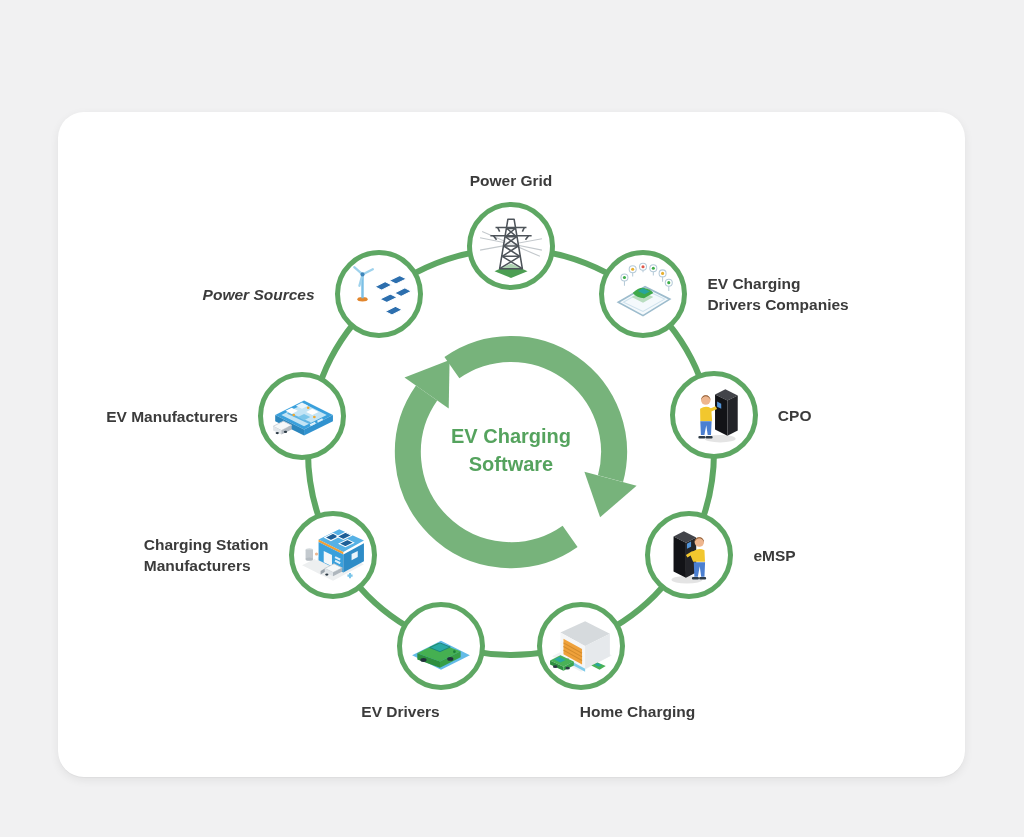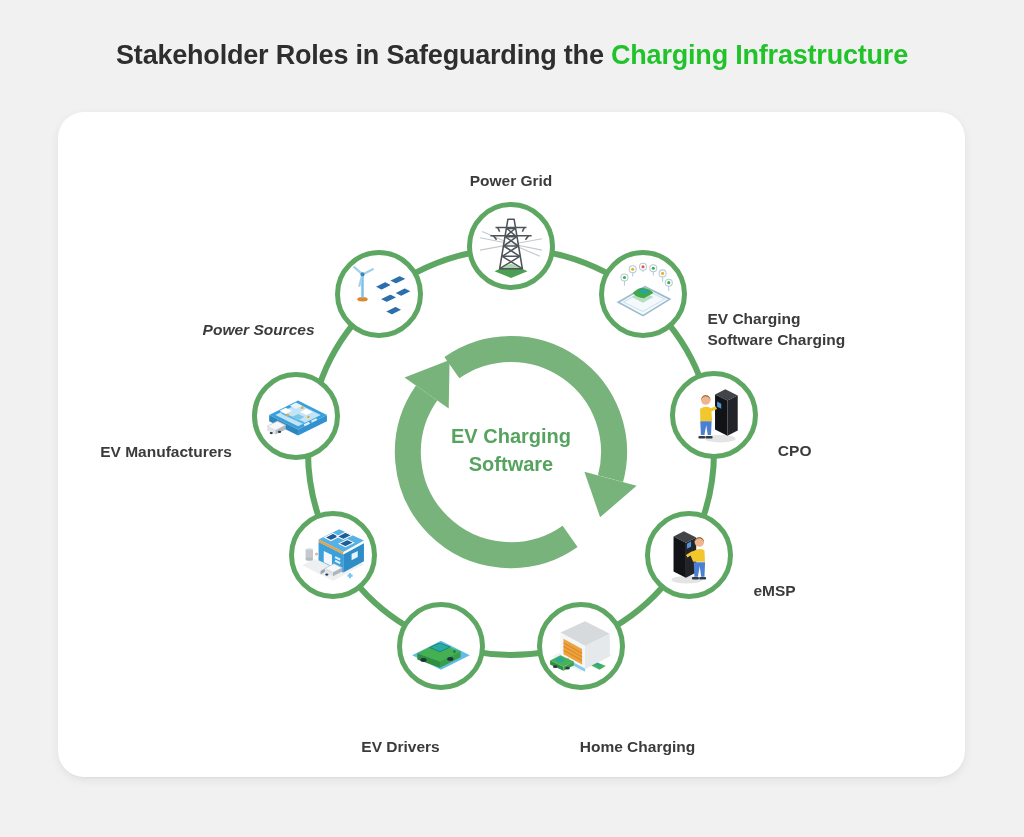--- a/index.html
+++ b/index.html
@@ -36,36 +36,33 @@
   }
   .node{position:absolute;width:88px;height:88px;z-index:4;}
   .node-circle{
     width:88px;height:88px;border-radius:50%;background:#ffffff;
     border:5px solid var(--ring,#5ea763);box-sizing:border-box;
     display:flex;align-items:center;justify-content:center;overflow:hidden;
   }
   .node-circle svg{width:66px;height:66px;display:block;}
   .node-label{
     position:absolute;font-size:15.5px;font-weight:bold;color:#3b3b3b;
-    line-height:21px;white-space:nowrap;margin-top:35px;
+    line-height:21px;white-space:nowrap;
   }
   .label-top{bottom:calc(100% + 11px);left:50%;transform:translateX(-50%);text-align:center;}
   .label-right{left:calc(100% + 20px);top:50%;transform:translateY(-50%);text-align:left;}
   .label-left{right:calc(100% + 20px);top:50%;transform:translateY(-50%);text-align:left;}
   .label-bottom-right{top:calc(100% + 11px);left:50%;transform:translateX(calc(-50% + 56px));text-align:center;}
   .label-bottom-left{top:calc(100% + 11px);left:50%;transform:translateX(calc(-50% - 40px));text-align:center;}
 </style>
 </head>
 <body style="--title-green: #22c32a; --ring: #5ea763; --arrows: #77b37b; --center-text: #55a35e;">
 
 <div class="stage">
 
-  <div class="page-title">
-    <span>Stakeholder Roles in Safeguarding the </span><span class="highlight">Charging Infrastructure</span>
-  </div>
 
   <div class="card">
 
     <div class="ring"></div>
 
     <svg class="cycle-arrows" viewBox="0 0 270 270">
       <path d="M75.9 50.6 A103 103 0 0 1 234.5 161.7" fill="none" stroke="var(--arrows,#77b37b)" stroke-width="26"></path>
       <polygon points="260.6,168.7 208.4,154.7 224.1,200.3" fill="var(--arrows,#77b37b)"></polygon>
       <path d="M194.1 219.4 A103 103 0 0 1 50.6 75.9" fill="none" stroke="var(--arrows,#77b37b)" stroke-width="26"></path>
       <polygon points="72.7,91.4 28.5,60.4 73.6,43.1" fill="var(--arrows,#77b37b)"></polygon>
@@ -125,21 +122,21 @@
                 <path d="M8 40 L34 25 L58 37 L32 53 Z" fill="#f4f9fc" stroke="#9dbccd" stroke-width="1.6"></path>
                 <path d="M13 40 L34 28 L53 37 L32 49 Z" fill="none" stroke="#cfe2ed" stroke-width="1"></path>
                 <path d="M21 35 l10 -5.5 l11 5.5 l-10 5.5 Z" fill="#b9ddc0"></path>
                 <path d="M22 31 q5 -5 10 -5 q7 1 10 5 l-9 5 q-7 0 -11 -5 Z" fill="#3fa94b"></path>
                 <path d="M27 29 l5 -2.6 l6.5 3.2 l-5 2.6 Z" fill="#27a49e"></path>
               </svg>
             </span>
           </div>
           <div class="node-label label-right">
             <div>EV Charging</div>
-            <div>Software Charging</div>
+            <div>Drivers Companies</div>
           </div>
         </div>
         <div class="node" style="left: 611.87px; top: 259px;">
           <div class="node-circle">
             <span>
               <svg viewBox="0 0 64 64">
                 <ellipse cx="38" cy="55" rx="15" ry="3.6" fill="#e4e4e4"></ellipse>
                 <polygon points="33,12 43,7 55,13 45,18" fill="#43444a"></polygon>
                 <polygon points="33,12 45,18 45,52 33,46" fill="#121317"></polygon>
                 <polygon points="45,18 55,13 55,47 45,52" fill="#232429"></polygon>
@@ -247,22 +244,26 @@
                 <path d="M14.8 33 h2.4 l-0.2 4 h-2 Z" fill="#ffffff"></path>
                 <polygon points="24,45 33,40.5 41,44.5 32,49" fill="#f6f8f9" stroke="#c2c9cf" stroke-width="0.8"></polygon>
                 <polygon points="24,45 32,49 32,52.5 24,48.5" fill="#dfe4e8"></polygon>
                 <polygon points="32,49 41,44.5 41,48 32,52.5" fill="#aeb6bd"></polygon>
                 <polygon points="20,47.5 24,45 24,48.5 20,51" fill="#9aa3ab"></polygon>
                 <ellipse cx="26" cy="51" rx="1.6" ry="1.1" fill="#2c3a45"></ellipse>
                 <path d="M46 52 h5 M48.5 49.5 v5" stroke="#7cc6ea" stroke-width="2"></path>
               </svg>
             </span>
           </div>
-        </div>
-        <div class="node" style="left: 194px; top: 260.228px;">
+          <div class="node-label label-left">
+            <div>Charging Station</div>
+            <div>Manufacturers</div>
+          </div>
+        </div>
+        <div class="node" style="left: 200px; top: 260.228px;">
           <div class="node-circle">
             <span>
               <svg viewBox="0 0 64 64">
                 <polygon points="6,31 34,17 62,31 34,45" fill="#3aa0dc"></polygon>
                 <polygon points="6,31 34,45 34,51 6,37" fill="#2b86bd"></polygon>
                 <polygon points="34,45 62,31 62,37 34,51" fill="#3192cf"></polygon>
                 <polygon points="12,31 34,20 56,31 34,42" fill="#c3e4f5"></polygon>
                 <path d="M18 29 L40 39" stroke="#5fb4e4" stroke-width="2"></path>
                 <polygon points="16,27 22,24 28,27 22,30" fill="#ffffff"></polygon>
                 <polygon points="26,22 32,19 38,22 32,25" fill="#eaf5fb"></polygon>

